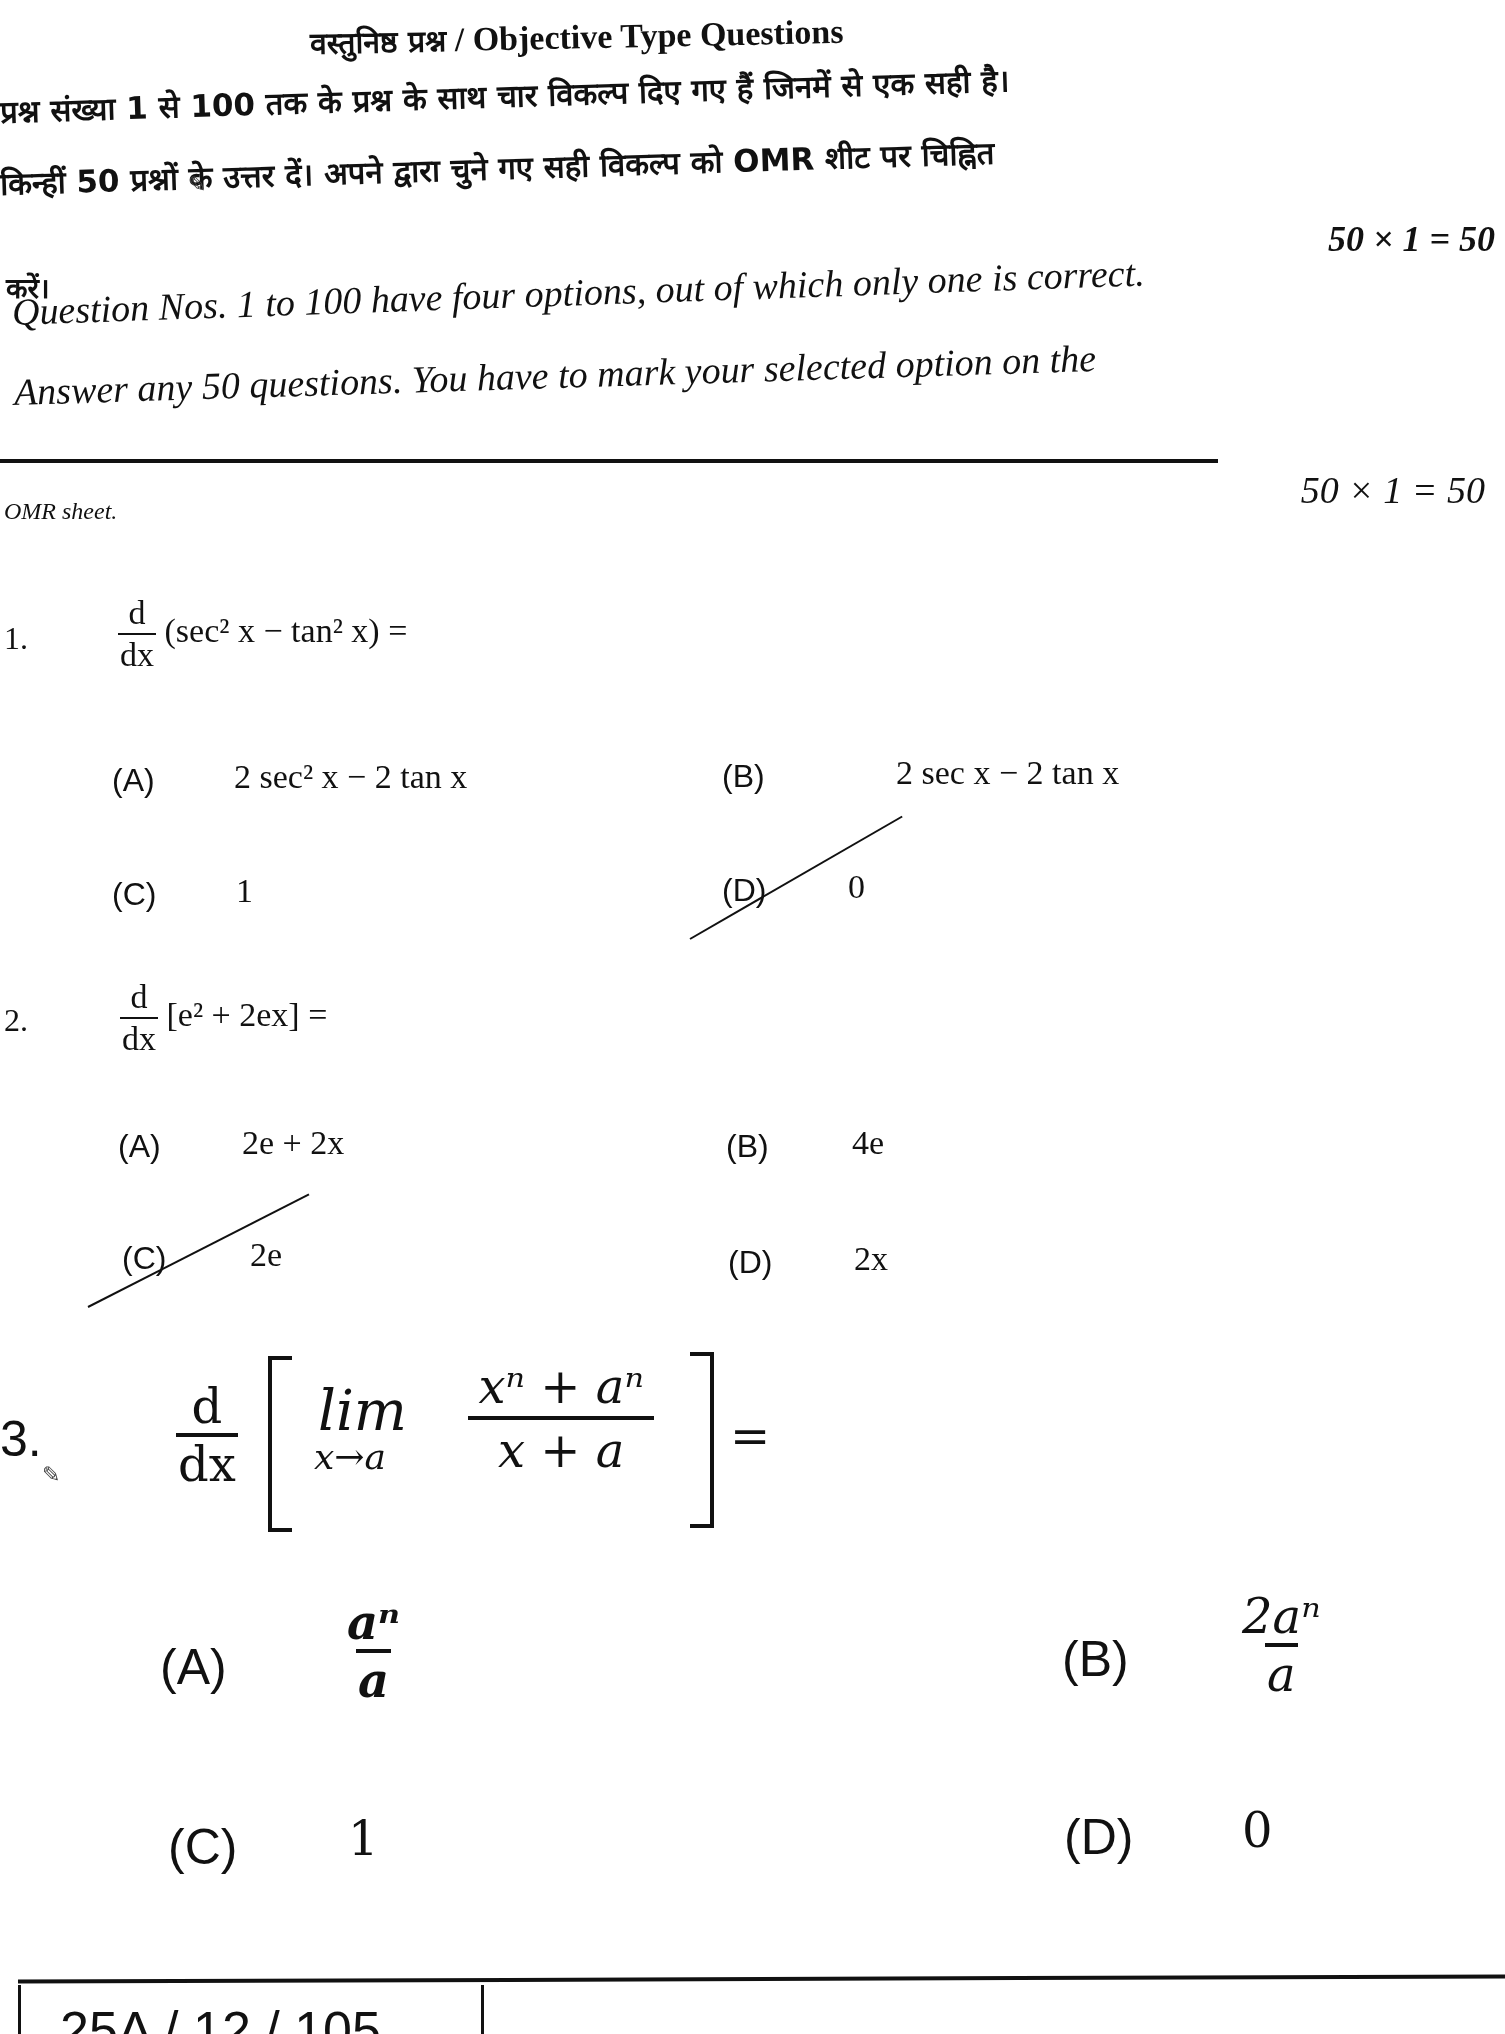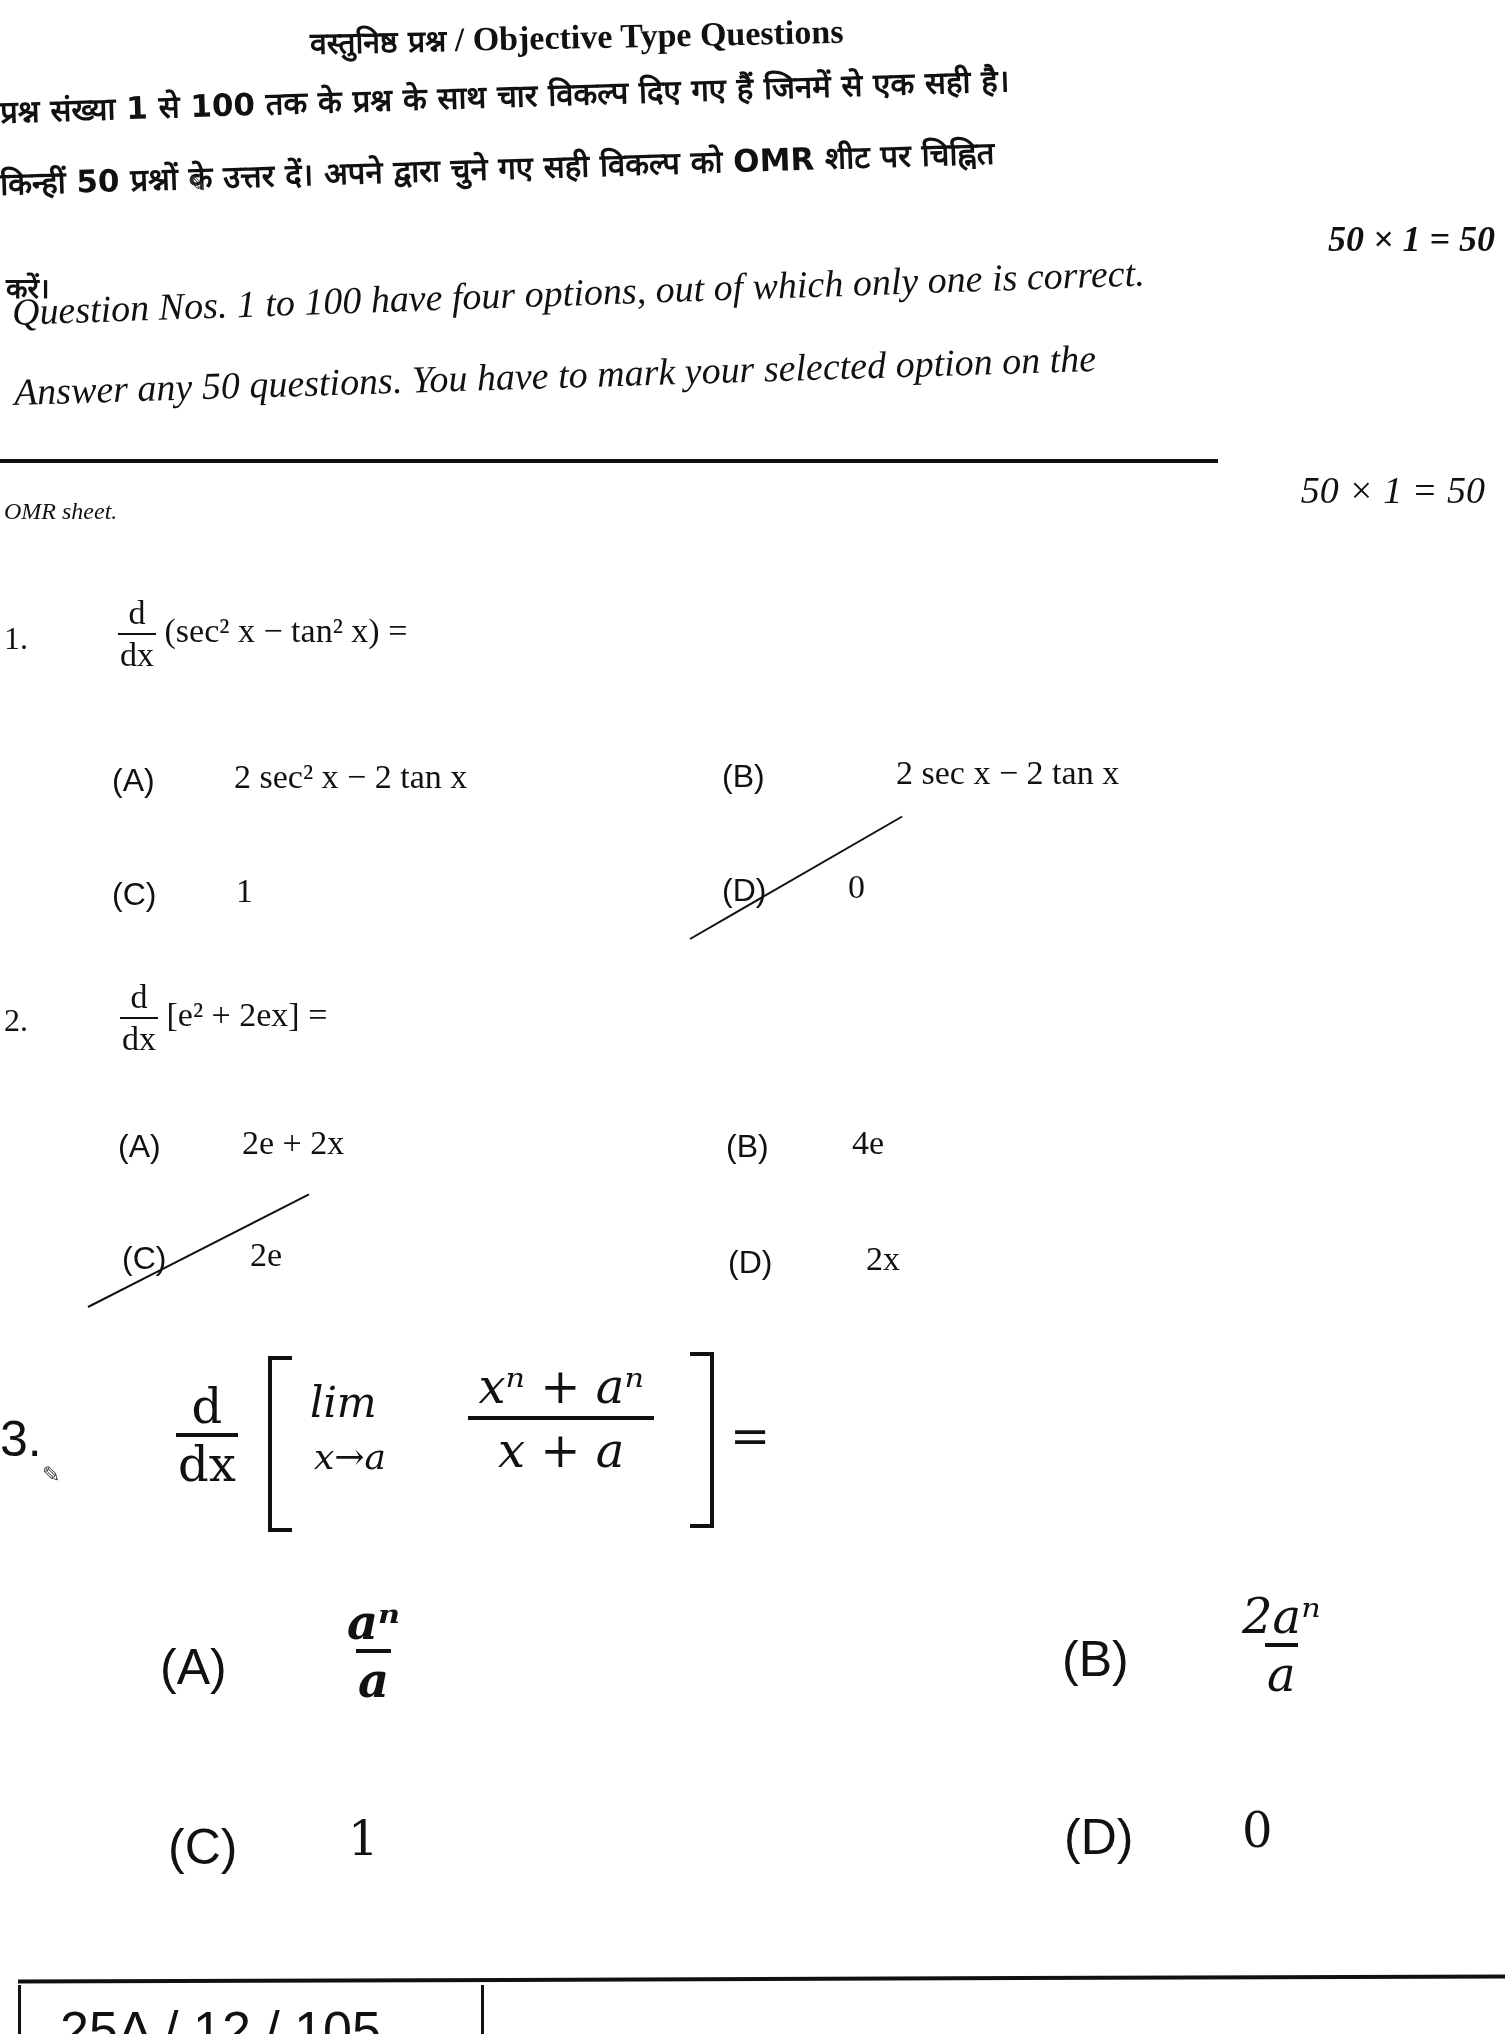--- a/index.html
+++ b/index.html
@@ -106,32 +106,32 @@
 </div>
 
 <div class="abs opt-label" style="left:118px; top:1128px;">(A)</div>
 <div class="abs math" style="left:242px; top:1124px;">2e + 2x</div>
 <div class="abs opt-label" style="left:726px; top:1128px;">(B)</div>
 <div class="abs math" style="left:852px; top:1124px;">4e</div>
 <div class="abs opt-label" style="left:122px; top:1240px;">(C)</div>
 <div class="abs math" style="left:250px; top:1236px;text-align:center;">2e</div>
 <div class="strike" style="left:88px; top:1306px; width:248px; transform: rotate(-27deg);"></div>
 <div class="abs opt-label" style="left:728px; top:1244px;">(D)</div>
-<div class="abs math" style="left:854px; top:1240px;margin-left:12px;">2x</div>
+<div class="abs math" style="left:854px; top:1240px;">2x</div>
 
 <div class="abs big-label" style="left:0; top:1410px; font-family:'Liberation Sans',sans-serif;">3.</div>
 <span class="pencil" style="left:42px; top:1462px;">✎</span>
 <div class="abs big-math" style="left:176px; top:1382px;">
   <span class="frac">
     <span class="num">d</span>
     <span class="den" style="border-top-width:4px;">dx</span>
   </span>
 </div>
 <div class="bracket-l" style="left:268px; top:1356px;"></div>
-<div class="abs big-math" style="left:310px; top:1378px; font-size:42px;"><i>lim</i></div>
+<div class="abs big-math" style="left:318px; top:1378px; font-size:56px;"><i>lim</i></div>
 <div class="abs big-math" style="left:314px; top:1436px; font-size:36px;"><i>x→a</i></div>
 <div class="abs big-math" style="left:468px; top:1362px;">
   <span class="frac">
     <span class="num" style="padding:0 8px 6px;"><i>xⁿ + aⁿ</i></span>
     <span class="den" style="border-top-width:4px; padding:6px 30px 0;"><i>x + a</i></span>
   </span>
 </div>
 <div class="bracket-r" style="left:690px; top:1352px;"></div>
 <div class="abs big-math" style="left:730px; top:1408px;">=</div>
 

